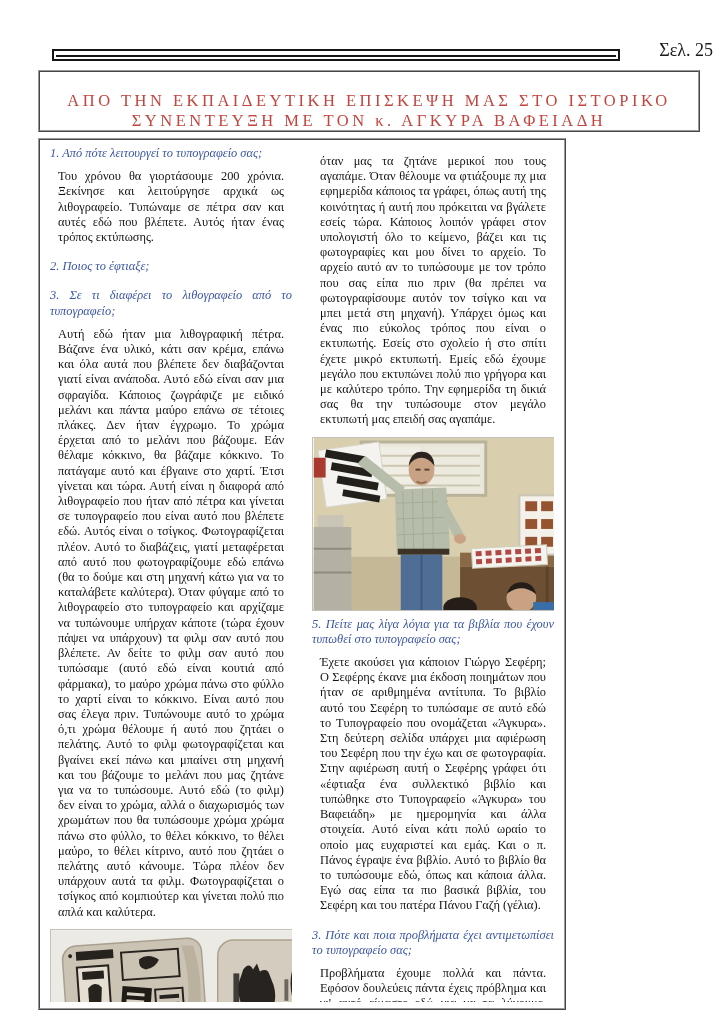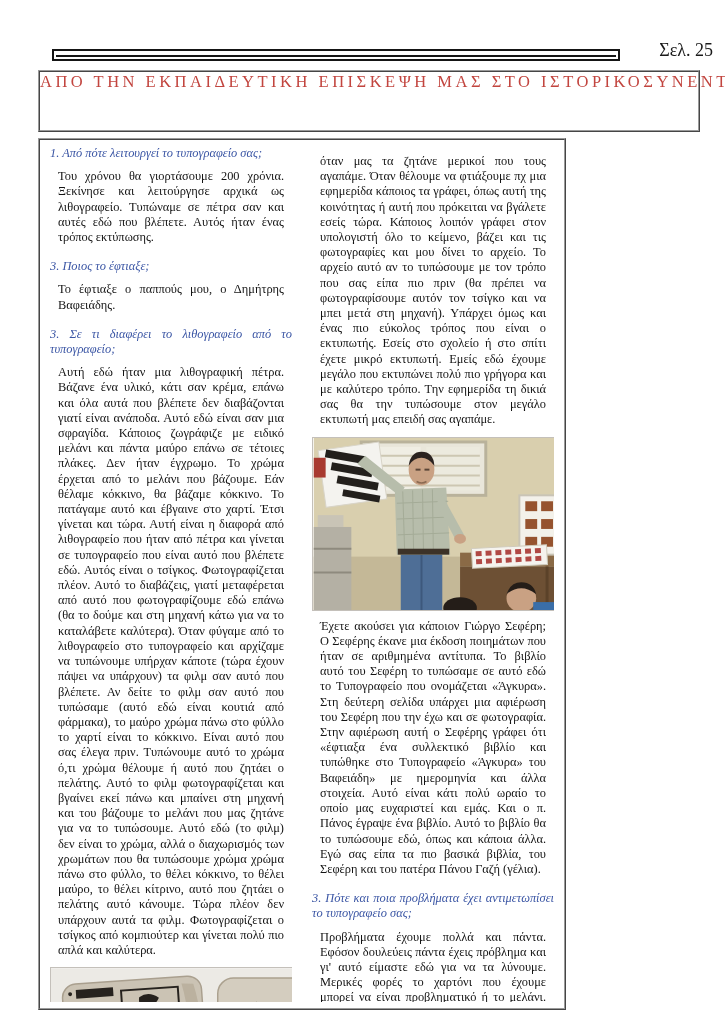--- a/index.html
+++ b/index.html
@@ -8,21 +8,21 @@
 
   
   .top-rule{position:absolute;left:52px;top:49px;width:568px;height:12px;
             border:2px solid #151515;box-sizing:border-box;background:#fff;}
   .top-rule .inner{position:absolute;left:2px;right:2px;top:2px;bottom:2px;border-bottom:2px solid #151515;}
   .page-num{position:absolute;right:28px;top:40px;font-size:18px;color:#1a1a1a;}
 
   
   .header-box{position:absolute;left:38px;top:70px;width:662px;height:62px;
               border:2px ridge #9a9a9a;box-sizing:border-box;background:#fff;
-              display:flex;flex-direction:row;justify-content:flex-start;}
+              display:flex;flex-direction:column;justify-content:flex-end;}
   .header-box .line{text-align:center;color:#c2453f;font-size:16.5px;line-height:19.5px;
                     letter-spacing:3.5px;white-space:nowrap;}
 
   
   .main-box{position:absolute;left:38px;top:138px;width:528px;height:872px;
             border:2px ridge #9a9a9a;box-sizing:border-box;background:#fff;
             padding:6px 10px 6px 10px;display:flex;gap:20px;overflow:hidden;}
   .col{width:306px;overflow:hidden;font-size:12.4px;line-height:15.2px;text-align:justify;}
   .q{color:#3a55a4;font-style:italic;margin:0 0 1px 0;}
   .mt{margin-top:14px;}
@@ -46,22 +46,21 @@
     <div class="line">ΑΠΟ ΤΗΝ ΕΚΠΑΙΔΕΥΤΙΚΗ ΕΠΙΣΚΕΨΗ ΜΑΣ ΣΤΟ ΙΣΤΟΡΙΚΟ</div>
     <div class="line">ΣΥΝΕΝΤΕΥΞΗ ΜΕ ΤΟΝ κ. ΑΓΚΥΡΑ ΒΑΦΕΙΑΔΗ</div>
   </div>
 
   <div class="main-box">
 
     <div class="col">
       <p class="q">1. Από πότε λειτουργεί το τυπογραφείο σας;</p>
       <p class="a">Του χρόνου θα γιορτάσουμε 200 χρόνια. Ξεκίνησε και λειτούργησε αρχικά ως λιθογραφείο. Τυπώναμε σε πέτρα σαν και αυτές εδώ που βλέπετε. Αυτός ήταν ένας τρόπος εκτύπωσης.</p>
 
-      <p class="q mt">3. Ποιος το έφτιαξε;</p>
-      <p class="a">Το έφτιαξε ο παππούς μου, ο Δημήτρης Βαφειάδης.</p>
+      <p class="q mt">2. Ποιος το έφτιαξε;</p>
 
       <p class="q mt">3. Σε τι διαφέρει το λιθογραφείο από το τυπογραφείο;</p>
       <p class="a mt">Αυτή εδώ ήταν μια λιθογραφική πέτρα. Βάζανε ένα υλικό, κάτι σαν κρέμα, επάνω και όλα αυτά που βλέπετε δεν διαβάζονται γιατί είναι ανάποδα. Αυτό εδώ είναι σαν μια σφραγίδα. Κάποιος ζωγράφιζε με ειδικό μελάνι και πάντα μαύρο επάνω σε τέτοιες πλάκες. Δεν ήταν έγχρωμο. Το χρώμα έρχεται από το μελάνι που βάζουμε. Εάν θέλαμε κόκκινο, θα βάζαμε κόκκινο. Το πατάγαμε αυτό και έβγαινε στο χαρτί. Έτσι γίνεται και τώρα. Αυτή είναι η διαφορά από λιθογραφείο που ήταν από πέτρα και γίνεται σε τυπογραφείο που είναι αυτό που βλέπετε εδώ. Αυτός είναι ο τσίγκος. Φωτογραφίζεται πλέον. Αυτό το διαβάζεις, γιατί μεταφέρεται από αυτό που φωτογραφίζουμε εδώ επάνω (θα το δούμε και στη μηχανή κάτω για να το καταλάβετε καλύτερα). Όταν φύγαμε από το λιθογραφείο στο τυπογραφείο και αρχίζαμε να τυπώνουμε υπήρχαν κάποτε (τώρα έχουν πάψει να υπάρχουν) τα φιλμ σαν αυτό που βλέπετε. Αν δείτε το φιλμ σαν αυτό που τυπώσαμε (αυτό εδώ είναι κουτιά από φάρμακα), το μαύρο χρώμα πάνω στο φύλλο το χαρτί είναι το κόκκινο. Είναι αυτό που σας έλεγα πριν. Τυπώνουμε αυτό το χρώμα ό,τι χρώμα θέλουμε ή αυτό που ζητάει ο πελάτης. Αυτό το φιλμ φωτογραφίζεται και βγαίνει εκεί πάνω και μπαίνει στη μηχανή και του βάζουμε το μελάνι που μας ζητάνε για να το τυπώσουμε. Αυτό εδώ (το φιλμ) δεν είναι το χρώμα, αλλά ο διαχωρισμός των χρωμάτων που θα τυπώσουμε χρώμα χρώμα πάνω στο φύλλο, το θέλει κόκκινο, το θέλει μαύρο, το θέλει κίτρινο, αυτό που ζητάει ο πελάτης αυτό κάνουμε. Τώρα πλέον δεν υπάρχουν αυτά τα φιλμ. Φωτογραφίζεται ο τσίγκος από κομπιούτερ και γίνεται πολύ πιο απλά και καλύτερα.</p>
 
       <div class="photo">
         <svg width="306" height="126" viewBox="0 0 312 128" xmlns="http://www.w3.org/2000/svg">
           <rect x="0" y="0" width="312" height="128" fill="#eceae5"></rect>
           <rect x="0" y="80" width="312" height="48" fill="#5d6876"></rect>
           <rect x="0" y="104" width="312" height="24" fill="#4c5663"></rect>
           <ellipse cx="85" cy="108" rx="78" ry="8" fill="#39414c" opacity="0.5"></ellipse>
@@ -202,20 +201,21 @@
             <path d="M104 44 q5 3 10 0" stroke="#8a6a52" stroke-width="1.5" fill="none"></path>
           </g>
 
           <ellipse cx="148" cy="172" rx="17" ry="11" fill="#241d18"></ellipse>
           <ellipse cx="210" cy="162" rx="15" ry="14" fill="#c9a183"></ellipse>
           <path d="M195 158 q4 -12 15 -12 q12 0 15 12 q-8 -6 -15 -6 q-8 0 -15 6z" fill="#241d18"></path>
           <rect x="222" y="166" width="46" height="8" fill="#3a6ea8"></rect>
         </svg>
       </div>
 
+      <p class="q">5. Πείτε μας λίγα λόγια για τα βιβλία που έχουν τυπωθεί στο τυπογραφείο σας;</p>
       <p class="a mt">Έχετε ακούσει για κάποιον Γιώργο Σεφέρη; Ο Σεφέρης έκανε μια έκδοση ποιημάτων που ήταν σε αριθμημένα αντίτυπα. Το βιβλίο αυτό του Σεφέρη το τυπώσαμε σε αυτό εδώ το Τυπογραφείο που ονομάζεται «Άγκυρα». Στη δεύτερη σελίδα υπάρχει μια αφιέρωση του Σεφέρη που την έχω και σε φωτογραφία. Στην αφιέρωση αυτή ο Σεφέρης γράφει ότι «έφτιαξα ένα συλλεκτικό βιβλίο και τυπώθηκε στο Τυπογραφείο «Άγκυρα» του Βαφειάδη» με ημερομηνία και άλλα στοιχεία. Αυτό είναι κάτι πολύ ωραίο το οποίο μας ευχαριστεί και εμάς. Και ο π. Πάνος έγραψε ένα βιβλίο. Αυτό το βιβλίο θα το τυπώσουμε εδώ, όπως και κάποια άλλα. Εγώ σας είπα τα πιο βασικά βιβλία, του Σεφέρη και του πατέρα Πάνου Γαζή (γέλια).</p>
 
       <p class="q mt">3. Πότε και ποια προβλήματα έχει αντιμετωπίσει το τυπογραφείο σας;</p>
       <p class="a">Προβλήματα έχουμε πολλά και πάντα. Εφόσον δουλεύεις πάντα έχεις πρόβλημα και γι' αυτό είμαστε εδώ για να τα λύνουμε. Μερικές φορές το χαρτόνι που έχουμε μπορεί να είναι προβληματικό ή το μελάνι. Επί Νάσερ, επειδή δεν είχαμε αιγυπτιακή υπηκοότητα δεν μπορούσαμε να κάνουμε εισαγωγές, γιατί οι περισσότερες πρώτες ύλες είναι εισαγόμενες. Το μελάνι, το χαρτί, οι μηχανές δεν φτιάχνονται εδώ. Μόνο οι άνθρωποι είναι από εδώ. Όλα τα άλλα έρχονται από έξω. Οπότε ήταν πρόβλημα τότε όντως.</p>
     </div>
 
   </div>
 </div>
 
 </body></html>

